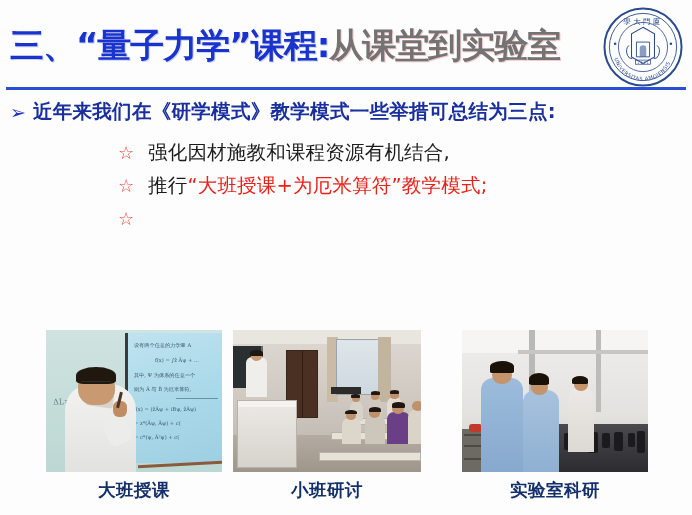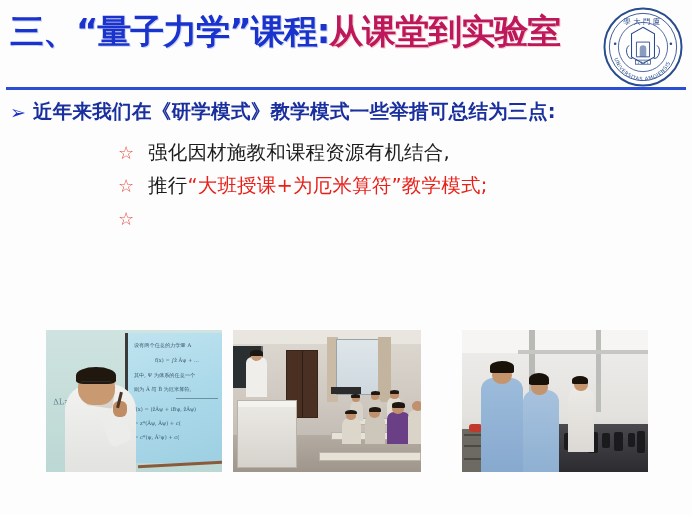--- a/index.html
+++ b/index.html
@@ -13,36 +13,36 @@
     position: relative;
     width: 692px; height: 515px;
     background: #fdfdfd;
   }
 
   
   .title-row {
     position: absolute;
     left: 0; top: 14px;
     width: 692px; height: 64px;
-    display: flex; align-items: flex-start;
+    display: flex; align-items: center;
     padding-left: 10px;
   }
   .title-text {
     font-size: 34px;
     font-weight: bold;
     letter-spacing: -1px;
     white-space: nowrap;
     line-height: 1.05;
   }
   .title-blue {
     color: #1a33cc;
     text-shadow: 1px 1px 0 #c9d2f5;
   }
   .title-red {
-    color: #be185d;
+    color: #737373;
     text-shadow: 1px 1px 0 #f5cbc9;
   }
 
   
   .seal {
     position: absolute;
     right: 8px; top: 6px;
     width: 82px; height: 82px;
   }
 
@@ -423,14 +423,19 @@
         <div class="p3-hr" style="left:36%;bottom:61%;width:11%;height:9%;"></div>
 
         <div class="p3-person p3-coat3"></div>
         <div class="p3-h" style="left:60%;bottom:57%;width:7.5%;height:9%;"></div>
         <div class="p3-hr" style="left:59.4%;bottom:62%;width:8.6%;height:5.5%;"></div>
       </div>
     </div>
 
   </div>
 
+  <div class="captions">
+    <div class="caption cap-1">大班授课</div>
+    <div class="caption cap-2">小班研讨</div>
+    <div class="caption cap-3">实验室科研</div>
+  </div>
 
 </div>
 
 </body></html>

